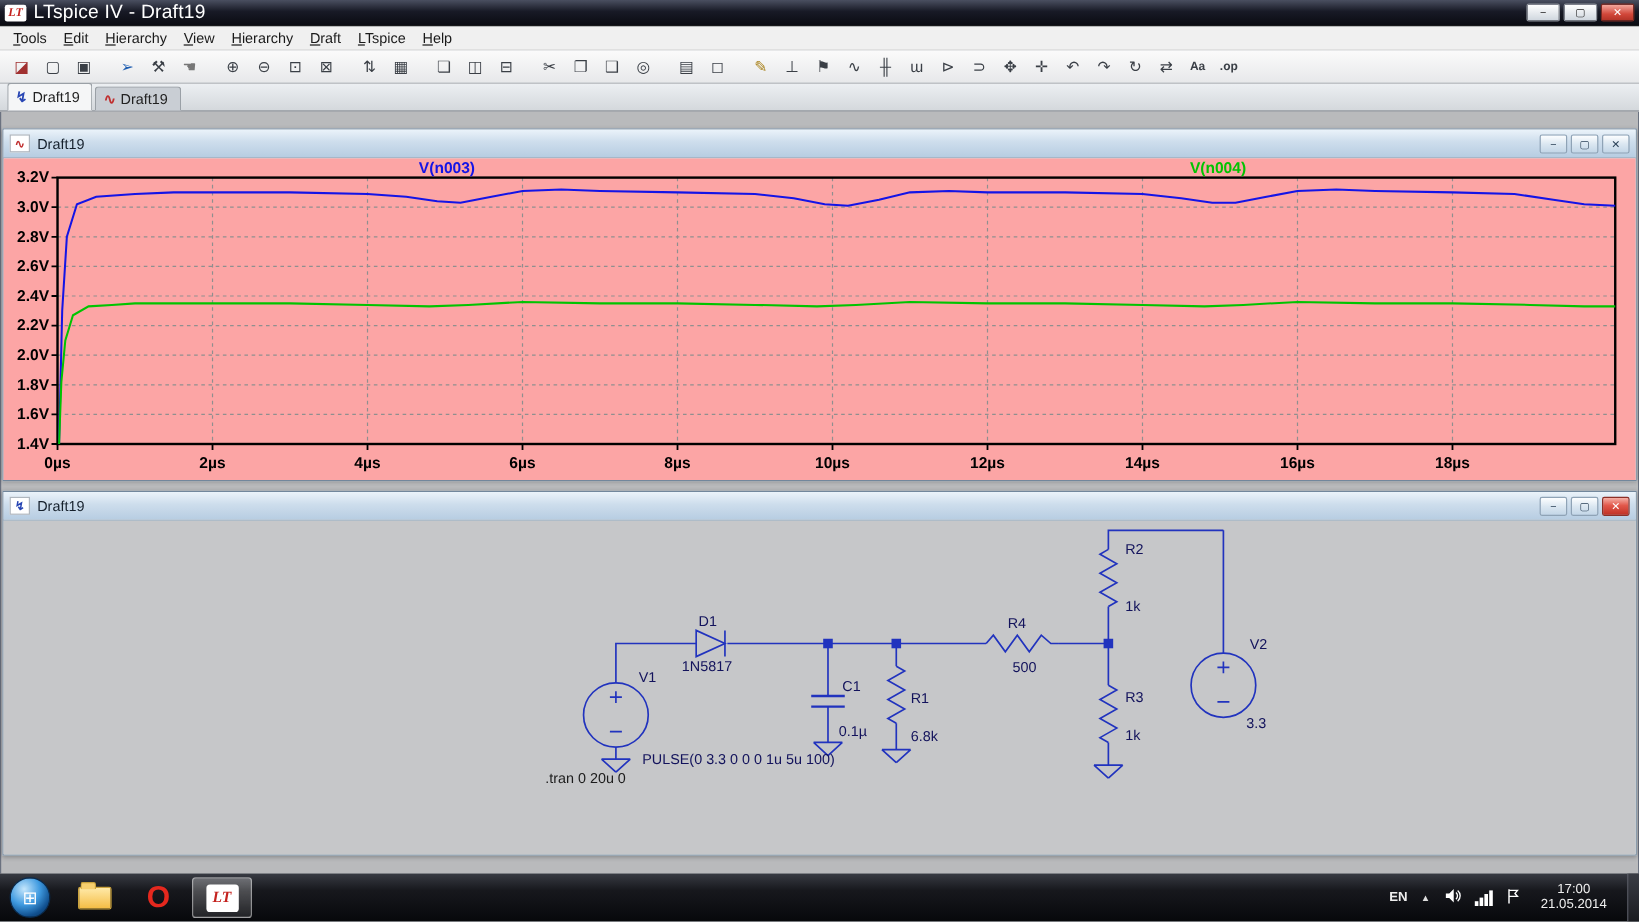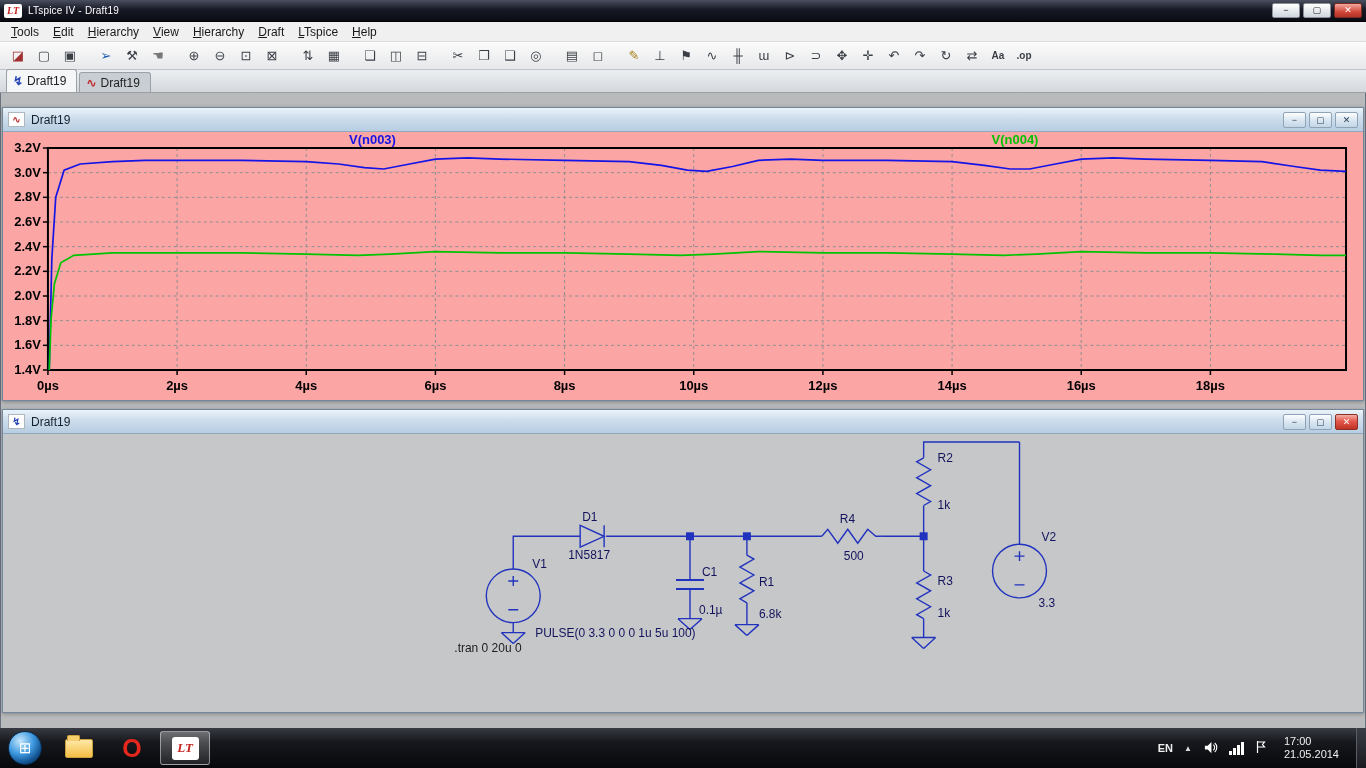--- a/index.html
+++ b/index.html
@@ -5,21 +5,21 @@
   *{margin:0;padding:0;box-sizing:border-box}
   html,body{width:1366px;height:768px;overflow:hidden}
   body{font-family:"Liberation Sans",sans-serif;background:#9aa0a6;position:relative;font-size:12px}
 
   
   .titlebar{position:absolute;top:0;left:0;right:0;height:22px;
     background:linear-gradient(#4a4f60,#181a26 45%,#0a0b12);color:#fff;
     display:flex;align-items:center;padding:0 4px;border-bottom:1px solid #000}
   .app-logo{width:18px;height:14px;background:#fff;border-radius:2px;color:#c4231f;
     font:italic bold 10px "Liberation Serif",serif;display:flex;align-items:center;justify-content:center;margin-right:6px}
-  .title-text{font-size:10px;letter-spacing:.2px}
+  .title-text{font-size:16px;letter-spacing:.2px}
   .win-controls{margin-left:auto;display:flex}
   .mwbtn{width:28px;height:15px;margin-left:3px;border:1px solid #8a8f98;border-radius:2px;
     background:linear-gradient(#ffffff,#cfd6de);font-size:9px;line-height:12px;color:#222;text-align:center;cursor:default}
   .mwbtn.close{background:linear-gradient(#f2a89e,#d2473a 60%,#b23327);color:#fff;border-color:#7d2a22}
 
   
   .menubar{position:absolute;top:22px;left:0;right:0;height:20px;background:#f0f0f0;
     border-bottom:1px solid #dcdcdc;display:flex;align-items:center;color:#1a1a1a;padding-left:4px}
   .menu-item{padding:2px 7px;cursor:default}
   .menu-item::first-letter{text-decoration:underline}
@@ -97,21 +97,21 @@
   .folder::before{content:"";position:absolute;top:-5px;left:1px;width:11px;height:5px;
     background:#f7cf6e;border:1px solid #caa23c;border-bottom:none;border-radius:2px 2px 0 0}
   .opera-o{color:#e5281e;font-weight:bold;font-size:25px;line-height:25px}
   .lt-badge{width:27px;height:23px;background:#fff;border-radius:3px;color:#c4231f;
     font:italic bold 13px "Liberation Serif",serif;display:flex;align-items:center;justify-content:center}
   .tray{margin-left:auto;display:flex;align-items:center;gap:11px;color:#eee;font-size:11px}
   .tray-lang{font-weight:bold}
   .tray-expand{font-size:8px;color:#ddd}
   .net-bars{display:flex;align-items:flex-end;gap:1px;height:13px}
   .net-bars i{width:3px;background:#fff;display:block}
-  .clock{line-height:13px;margin:0 6px;cursor:default}
+  .clock{text-align:center;line-height:13px;margin:0 6px;cursor:default}
   .show-desktop{width:10px;height:40px;border-left:1px solid #5a5d66;
     background:linear-gradient(#3a3d45,#1a1b20)}
 </style>
 </head>
 <body data-name="desktop">
 
 <div class="titlebar" data-name="main-titlebar">
   <span class="app-logo" data-name="ltspice-logo-icon">LT</span>
   <span class="title-text" data-name="window-title">LTspice IV - Draft19</span>
   <span class="win-controls" data-name="window-controls">

